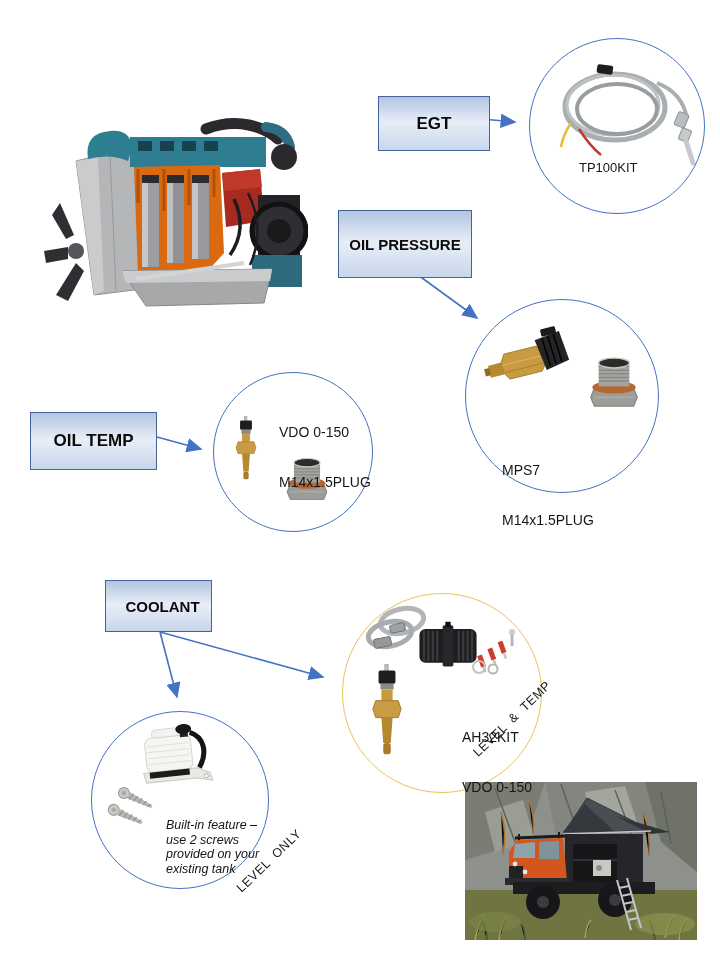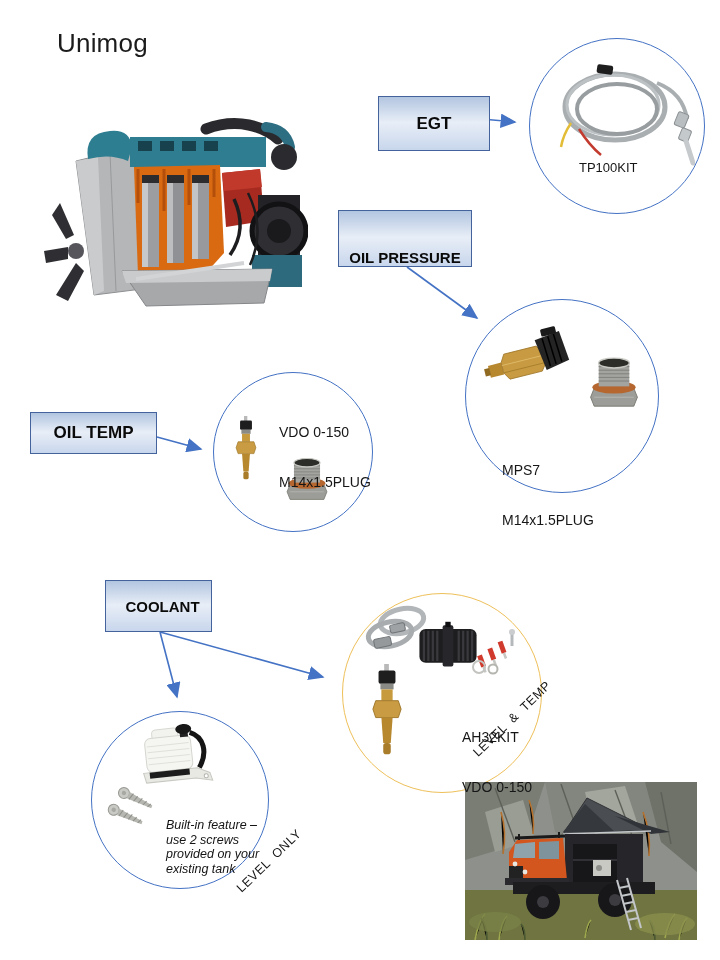--- a/index.html
+++ b/index.html
@@ -9,22 +9,22 @@
   .title{position:absolute;left:57px;top:28px;font-size:26px;letter-spacing:.2px;color:#1b1b1b;}
   .subtitle{position:absolute;left:57px;top:61px;font-size:21px;color:#1b1b1b;}
 
   svg.layer{position:absolute;left:0;top:0;}
 
   .label-box{position:absolute;display:flex;align-items:center;justify-content:center;
      font-weight:bold;color:#0a0a0a;
      background:linear-gradient(180deg,#b2c5e0 0%,#e8eef7 48%,#c8d6ec 100%);
      border:1.6px solid #44639c;box-sizing:border-box;z-index:4;}
   #box-egt{left:378px;top:96px;width:112px;height:55px;font-size:17px;}
-  #box-oil-pressure{left:338px;top:210px;width:134px;height:57px;font-size:15px;align-items:flex-end;}
-  #box-oil-temp{left:30px;top:412px;width:127px;height:42px;font-size:17px;}
+  #box-oil-pressure{left:338px;top:210px;width:134px;height:68px;font-size:15px;}
+  #box-oil-temp{left:30px;top:412px;width:127px;height:58px;font-size:17px;}
   #box-coolant{left:105px;top:580px;width:107px;height:52px;font-size:15px;padding-left:8px;}
 
   .bubble{position:absolute;border-radius:50%;background:#ffffff;
      border:1.4px solid #4472c4;box-sizing:border-box;z-index:2;}
   #circle-egt{left:529px;top:38px;width:176px;height:176px;}
   #circle-oilpress{left:465px;top:299px;width:194px;height:194px;}
   #circle-oiltemp{left:213px;top:372px;width:160px;height:160px;}
   #circle-kit{left:342px;top:593px;width:200px;height:200px;border-color:#eec05a;}
   #circle-tank{left:91px;top:711px;width:178px;height:178px;}
 
@@ -48,21 +48,20 @@
      font-size:12.5px;line-height:14.5px;color:#141414;}
 
   #engine-img{left:38px;top:103px;}
   #truck-img{left:465px;top:782px;}
 </style>
 </head>
 <body>
 
 <div class="page">
 
-  <div class="title">Unimog</div>
 
   <svg class="layer" width="720" height="960" style="z-index:1">
     <defs>
       <marker id="ah" markerWidth="11" markerHeight="9" refX="9" refY="4.5" orient="auto">
         <path d="M0,0 L10,4.5 L0,9 z" fill="#4472C4"></path>
       </marker>
     </defs>
     <line x1="470" y1="118" x2="515" y2="122" stroke="#4472C4" stroke-width="1.6" marker-end="url(#ah)"></line>
     <line x1="407" y1="267" x2="477" y2="318" stroke="#4472C4" stroke-width="1.6" marker-end="url(#ah)"></line>
     <line x1="157" y1="437" x2="201" y2="449" stroke="#4472C4" stroke-width="1.6" marker-end="url(#ah)"></line>

